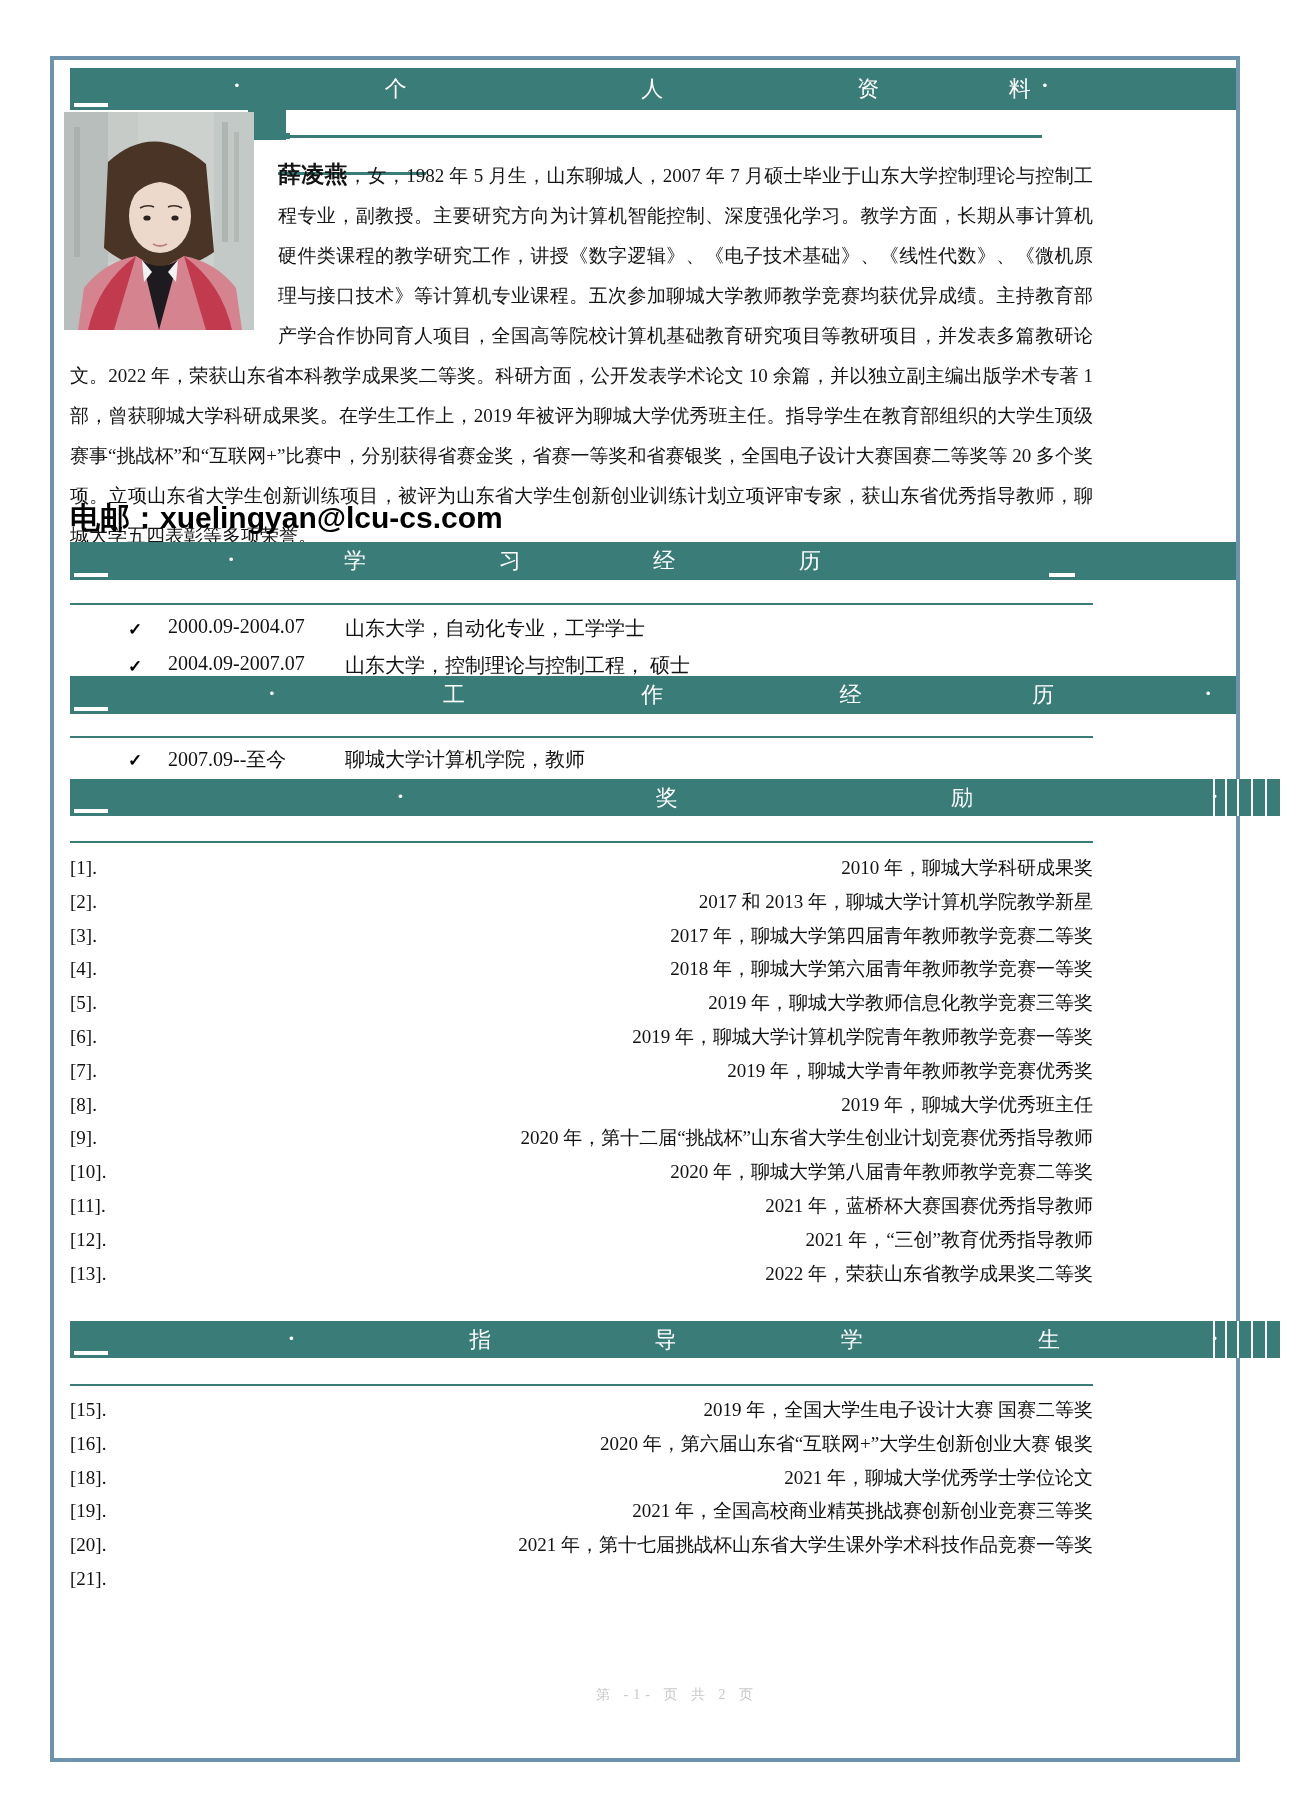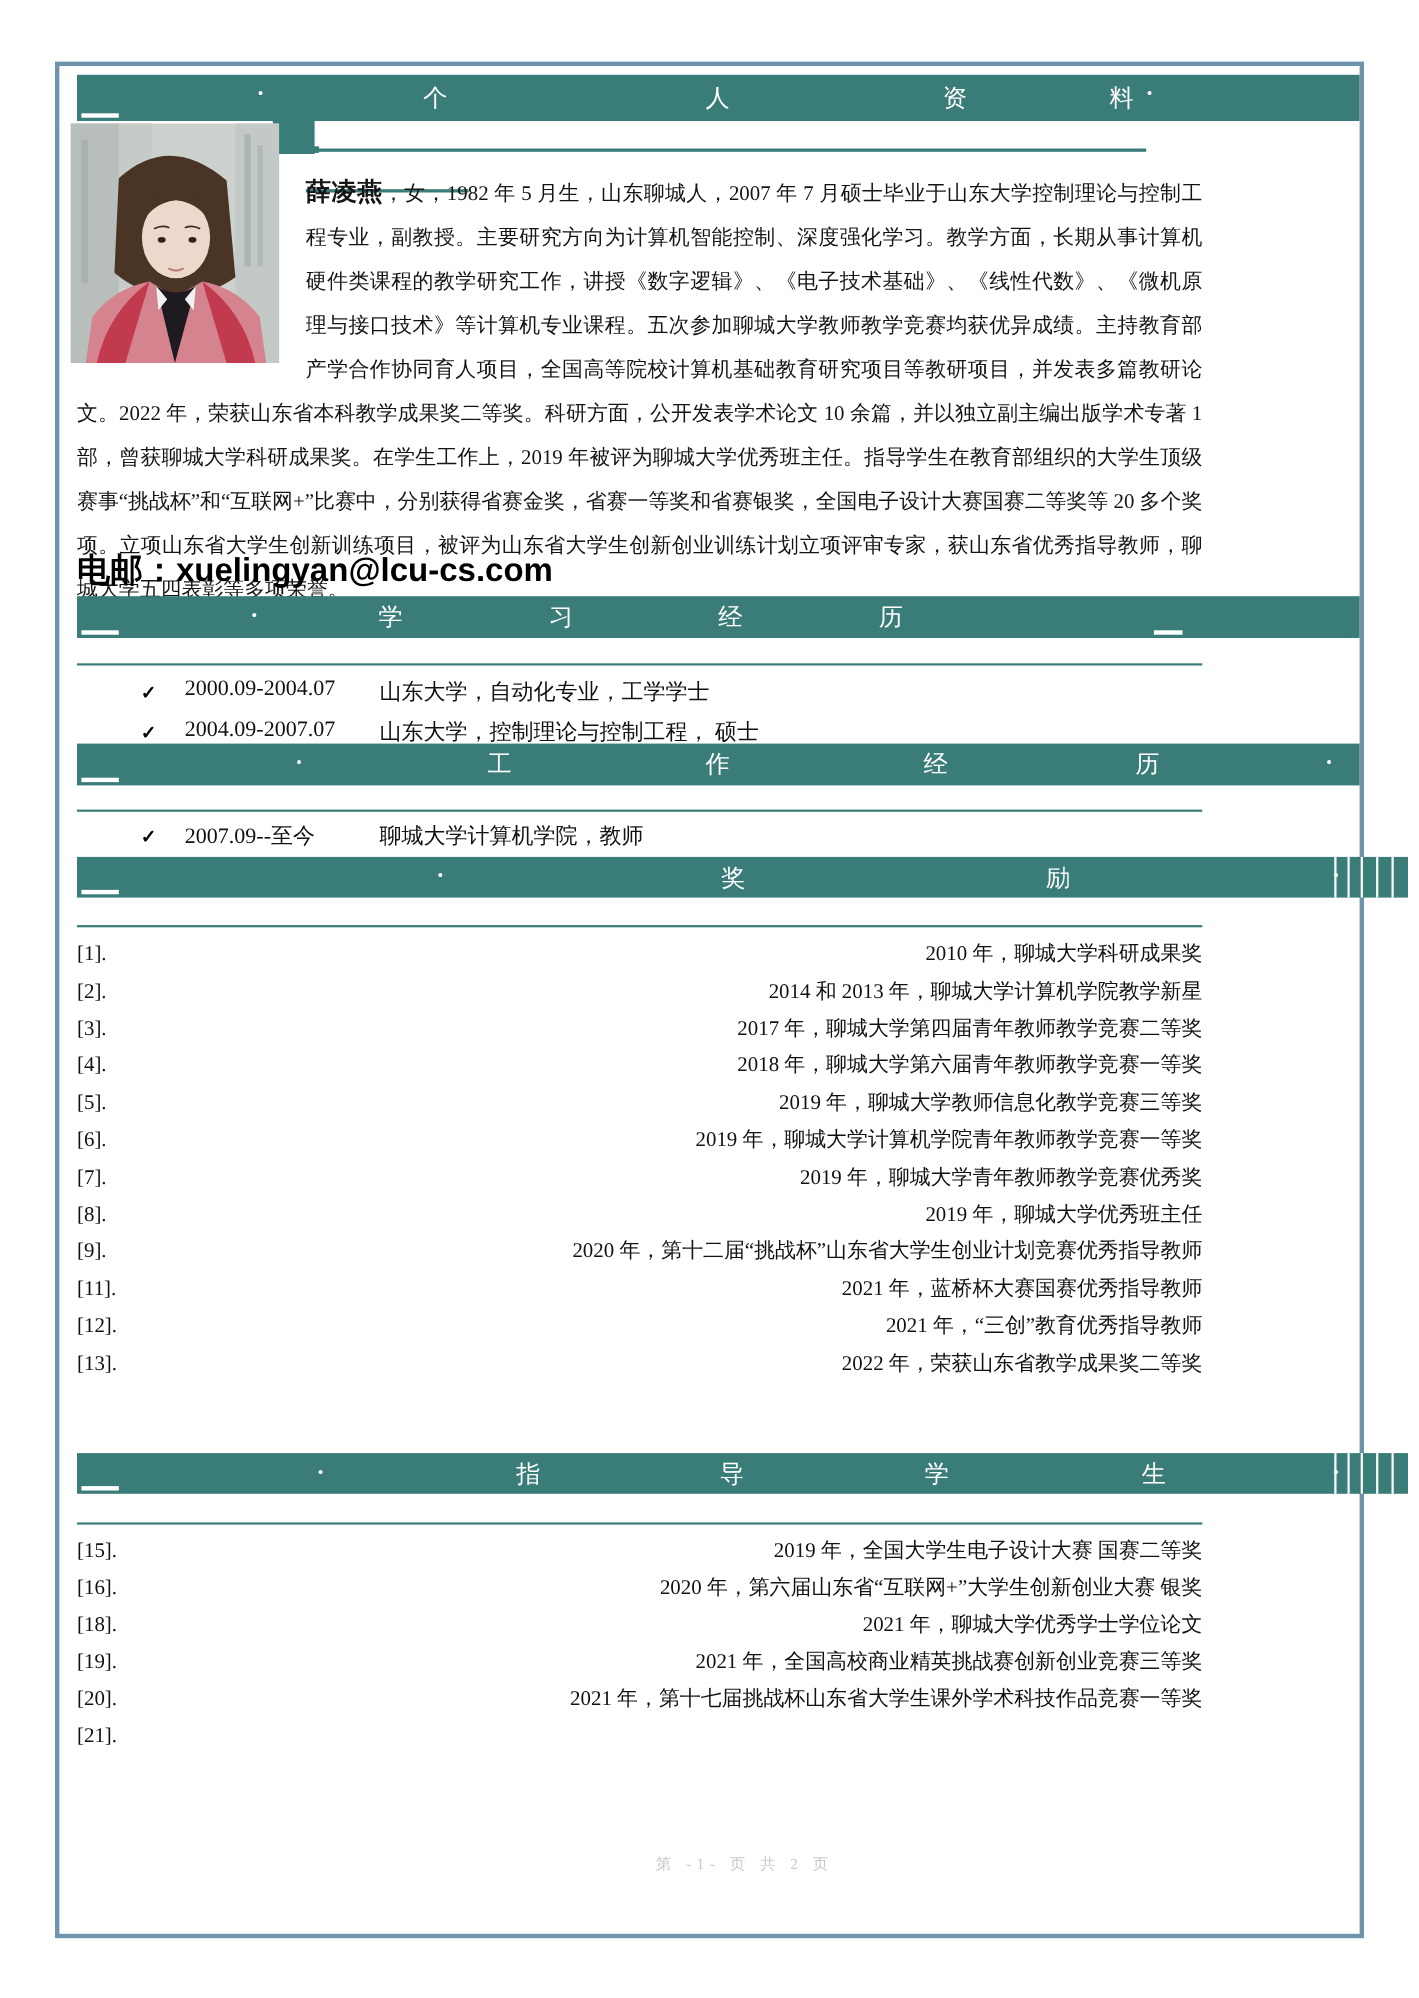--- a/index.html
+++ b/index.html
@@ -151,21 +151,21 @@
   </div>
   <div class="rule" style="left:70px;top:841px;width:1023px;"></div>
 
   <div class="numlist" style="top:851px;">
     <div class="li">
         <span class="no">[1].</span>
         <span class="txt">2010 年，聊城大学科研成果奖</span>
       </div>
     <div class="li">
         <span class="no">[2].</span>
-        <span class="txt">2014 和 2013 年，聊城大学计算机学院教学新星</span>
+        <span class="txt">2017 和 2013 年，聊城大学计算机学院教学新星</span>
       </div>
     <div class="li">
         <span class="no">[3].</span>
         <span class="txt">2017 年，聊城大学第四届青年教师教学竞赛二等奖</span>
       </div>
     <div class="li">
         <span class="no">[4].</span>
         <span class="txt">2018 年，聊城大学第六届青年教师教学竞赛一等奖</span>
       </div>
     <div class="li">
@@ -180,20 +180,24 @@
         <span class="no">[7].</span>
         <span class="txt">2019 年，聊城大学青年教师教学竞赛优秀奖</span>
       </div>
     <div class="li">
         <span class="no">[8].</span>
         <span class="txt">2019 年，聊城大学优秀班主任</span>
       </div>
     <div class="li">
         <span class="no">[9].</span>
         <span class="txt">2020 年，第十二届“挑战杯”山东省大学生创业计划竞赛优秀指导教师</span>
+      </div>
+    <div class="li">
+        <span class="no">[10].</span>
+        <span class="txt">2020 年，聊城大学第八届青年教师教学竞赛二等奖</span>
       </div>
     <div class="li">
         <span class="no">[11].</span>
         <span class="txt">2021 年，蓝桥杯大赛国赛优秀指导教师</span>
       </div>
     <div class="li">
         <span class="no">[12].</span>
         <span class="txt">2021 年，“三创”教育优秀指导教师</span>
       </div>
     <div class="li">

